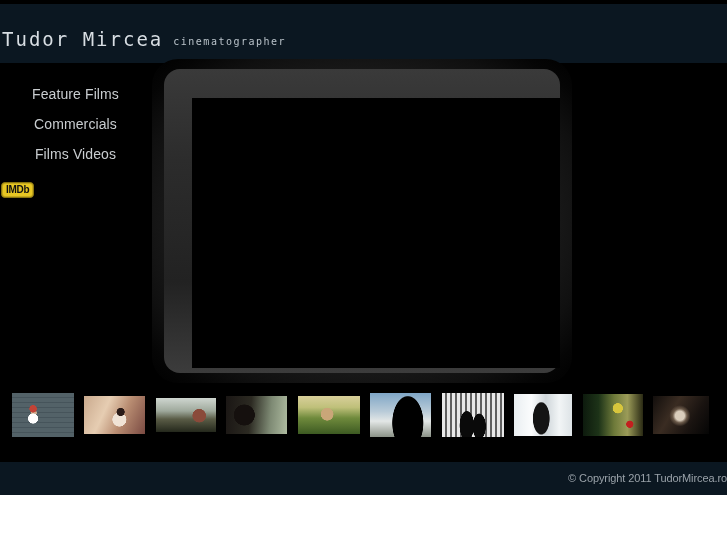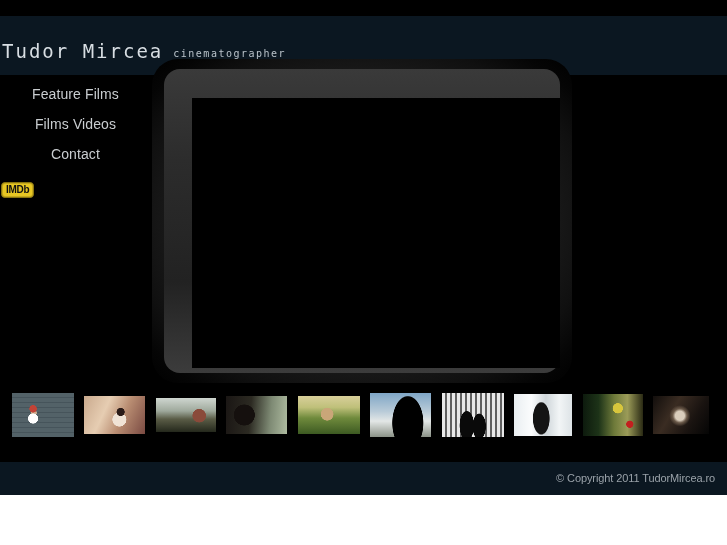--- a/index.html
+++ b/index.html
@@ -18,21 +18,21 @@
     position: relative;
     width: 727px;
     height: 495px;
     background: #000000;
     overflow: hidden;
   }
 
   
   #header {
     position: absolute;
-    left: 0; top: 16px;
+    left: 0; top: 4px;
     width: 727px;
     height: 59px;
     background: #0b1721;
   }
   #brand {
     position: absolute;
     left: 2px;
     top: 24px;
     white-space: nowrap;
   }
@@ -154,21 +154,21 @@
   #footer {
     position: absolute;
     left: 0;
     top: 462px;
     width: 727px;
     height: 33px;
     background: #0b1721;
   }
   #copyright {
     position: absolute;
-    right: 12px;
+    right: 0px;
     top: 10px;
     font-size: 11px;
     color: #9aa2a9;
     white-space: nowrap;
     letter-spacing: -0.1px;
   }
 
   #below-fold {
     position: absolute;
     left: 0;
@@ -184,22 +184,22 @@
 <div id="page">
 
   <div id="header">
     <div id="brand">
       <span id="brand-name">Tudor Mircea</span><span id="brand-role">cinematographer</span>
     </div>
   </div>
 
   <nav id="sidebar">
     <a class="nav-item">Feature Films</a>
+    <a class="nav-item">Commercials</a>
     <a class="nav-item">Films Videos</a>
-    <a class="nav-item">Contact</a>
     <span id="imdb-badge">
       <span id="imdb-badge-text">IMDb</span>
     </span>
   </nav>
 
   <div id="player-wrap">
     <div id="player-bezel">
       <div id="player-screen"></div>
     </div>
   </div>

